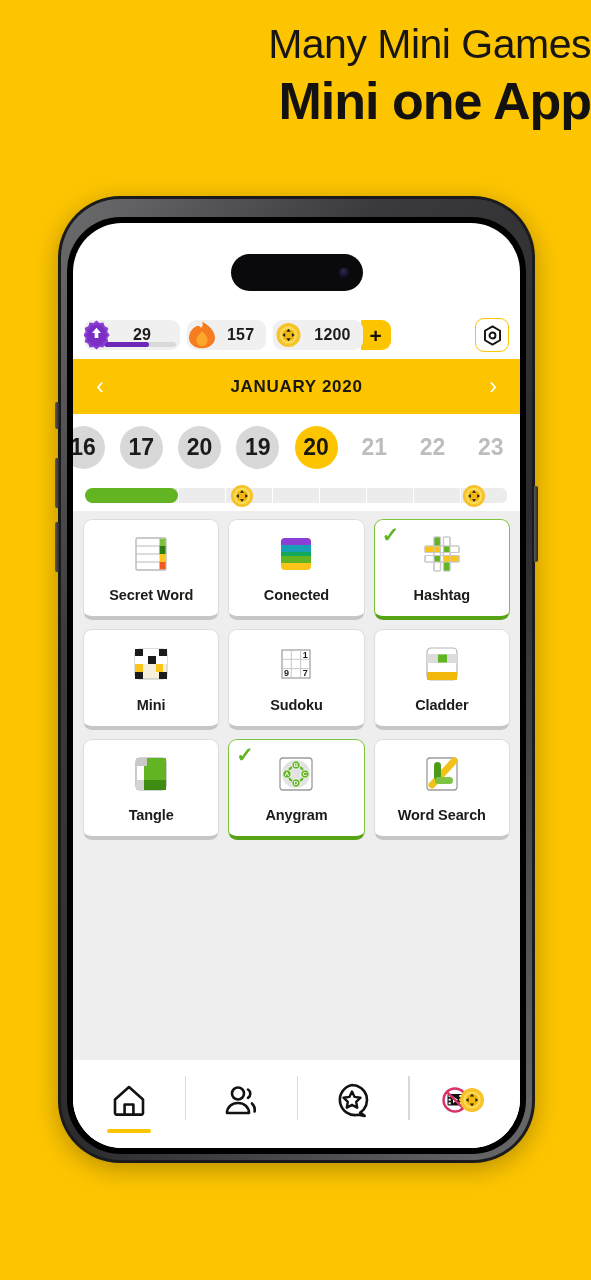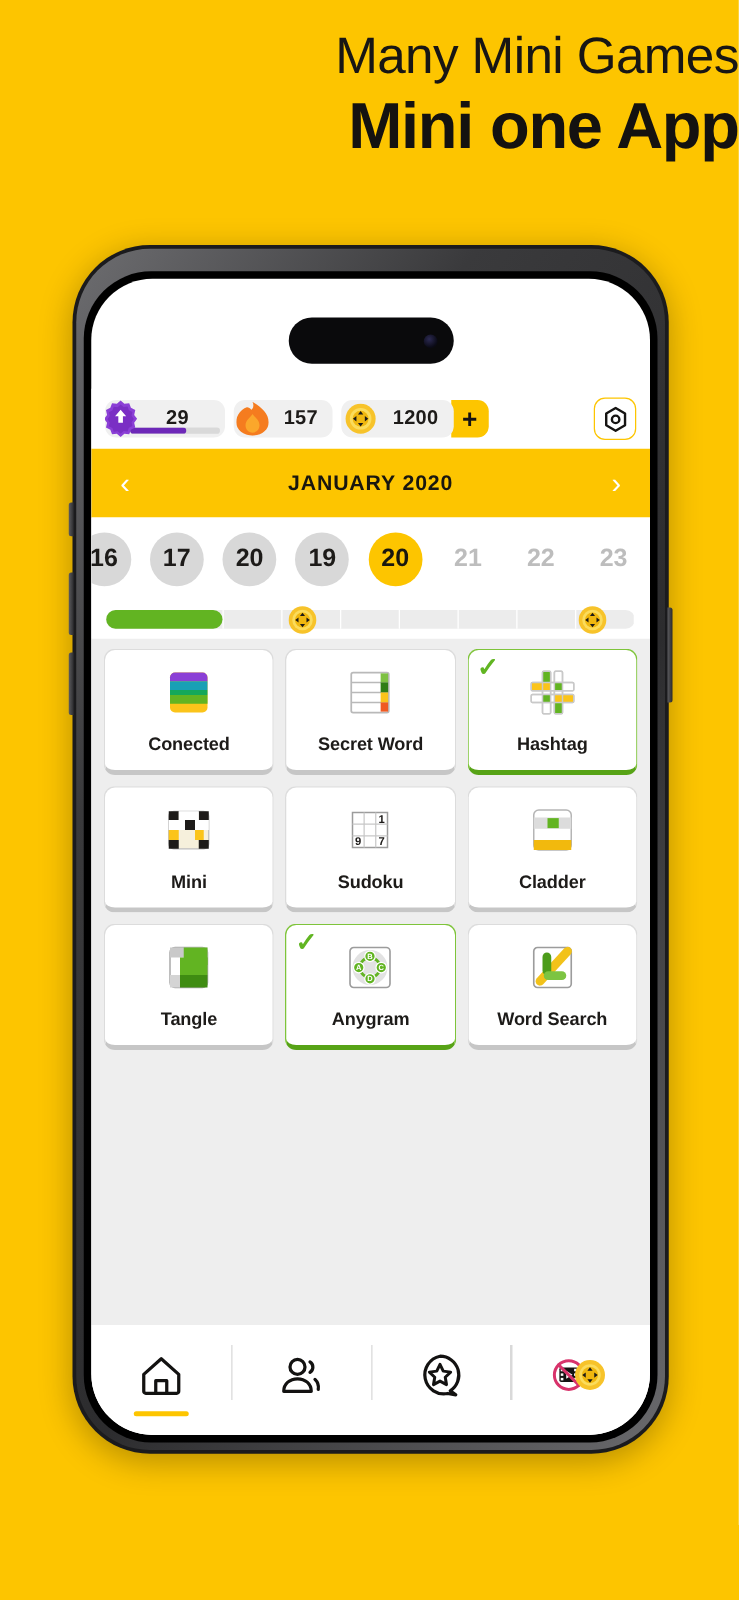--- a/index.html
+++ b/index.html
@@ -129,21 +129,21 @@
           width: 22px; text-align: center; }
   .chev.dark { color: #ffffff; }
 
   
   .daystrip {
     position: absolute; left: 0; right: 0; top: 191px; height: 66px;
     background: #fff; display: flex; align-items: center;
   }
   .day {
     flex: 1 1 0; display: flex; align-items: center; justify-content: center;
-    font-size: 20px; font-weight: bold;
+    font-size: 23px; font-weight: bold;
   }
   .day span {
     width: 43px; height: 43px; border-radius: 50%;
     display: flex; align-items: center; justify-content: center;
   }
   .day.past span  { background: #d8d8d8; color: #1d1b19; }
   .day.today span { background: #FDC500; color: #19170f; }
   .day.future span { background: transparent; color: #bdbdbd; }
   .day.clipped { margin-left: -19px; }
 
@@ -330,40 +330,40 @@
                 <circle cx="13" cy="13" r="6.8" fill="#f0b70f"></circle>
                 <path d="M13 6.4l2.3 3h-4.6zM13 19.6l-2.3-3h4.6zM6.4 13l3-2.3v4.6zM19.6 13l-3 2.3v-4.6z" fill="#1b1a18"></path>
               </svg></div>
           </div>
       </div>
 
       <div class="gamearea">
         <div class="grid" id="game-grid">
             <div class="card">
               <div><svg class="ico" viewBox="0 0 42 42">
+                  <rect x="6" y="5" width="30" height="32" rx="1.5" fill="#fff" stroke="#b9b9b9" stroke-width="1.4"></rect>
+                  <g stroke="#b9b9b9" stroke-width="1.2">
+                    <path d="M6 13h30M6 21h30M6 29h30"></path>
+                  </g>
+                  <rect x="29.5" y="5.7" width="6" height="7.3" fill="#7dc142"></rect>
+                  <rect x="29.5" y="13" width="6" height="8" fill="#2f7d15"></rect>
+                  <rect x="29.5" y="21" width="6" height="8" fill="#fbc41a"></rect>
+                  <rect x="29.5" y="29" width="6" height="7.3" fill="#f05a22"></rect>
+                </svg></div>
+              <div class="label">Secret Word</div>
+            </div>
+            <div class="card">
+              <div><svg class="ico" viewBox="0 0 42 42">
                   <rect x="6" y="5" width="30" height="32" rx="4" fill="#fbc41a"></rect>
                   <path d="M10 5h22a4 4 0 014 4v3H6V9a4 4 0 014-4z" fill="#8b3fd6"></path>
                   <rect x="6" y="12" width="30" height="7" fill="#19a0b5"></rect>
                   <rect x="6" y="19" width="30" height="4" fill="#14a85a"></rect>
                   <rect x="6" y="23" width="30" height="7" fill="#62b422"></rect>
                 </svg></div>
               <div class="label">Conected</div>
-            </div>
-            <div class="card">
-              <div><svg class="ico" viewBox="0 0 42 42">
-                  <rect x="6" y="5" width="30" height="32" rx="1.5" fill="#fff" stroke="#b9b9b9" stroke-width="1.4"></rect>
-                  <g stroke="#b9b9b9" stroke-width="1.2">
-                    <path d="M6 13h30M6 21h30M6 29h30"></path>
-                  </g>
-                  <rect x="29.5" y="5.7" width="6" height="7.3" fill="#7dc142"></rect>
-                  <rect x="29.5" y="13" width="6" height="8" fill="#2f7d15"></rect>
-                  <rect x="29.5" y="21" width="6" height="8" fill="#fbc41a"></rect>
-                  <rect x="29.5" y="29" width="6" height="7.3" fill="#f05a22"></rect>
-                </svg></div>
-              <div class="label">Secret Word</div>
             </div>
             <div class="card done">
               <div class="check">✓</div>
               <div><svg class="ico" viewBox="0 0 42 42">
                   <g stroke="#c9c9c9" stroke-width="1.2">
                     <rect x="13" y="4" width="6.5" height="34" rx="1" fill="#fff"></rect>
                     <rect x="22.5" y="4" width="6.5" height="34" rx="1" fill="#fff"></rect>
                     <rect x="4" y="13" width="34" height="6.5" rx="1" fill="#fff"></rect>
                     <rect x="4" y="22.5" width="34" height="6.5" rx="1" fill="#fff"></rect>
                   </g>

